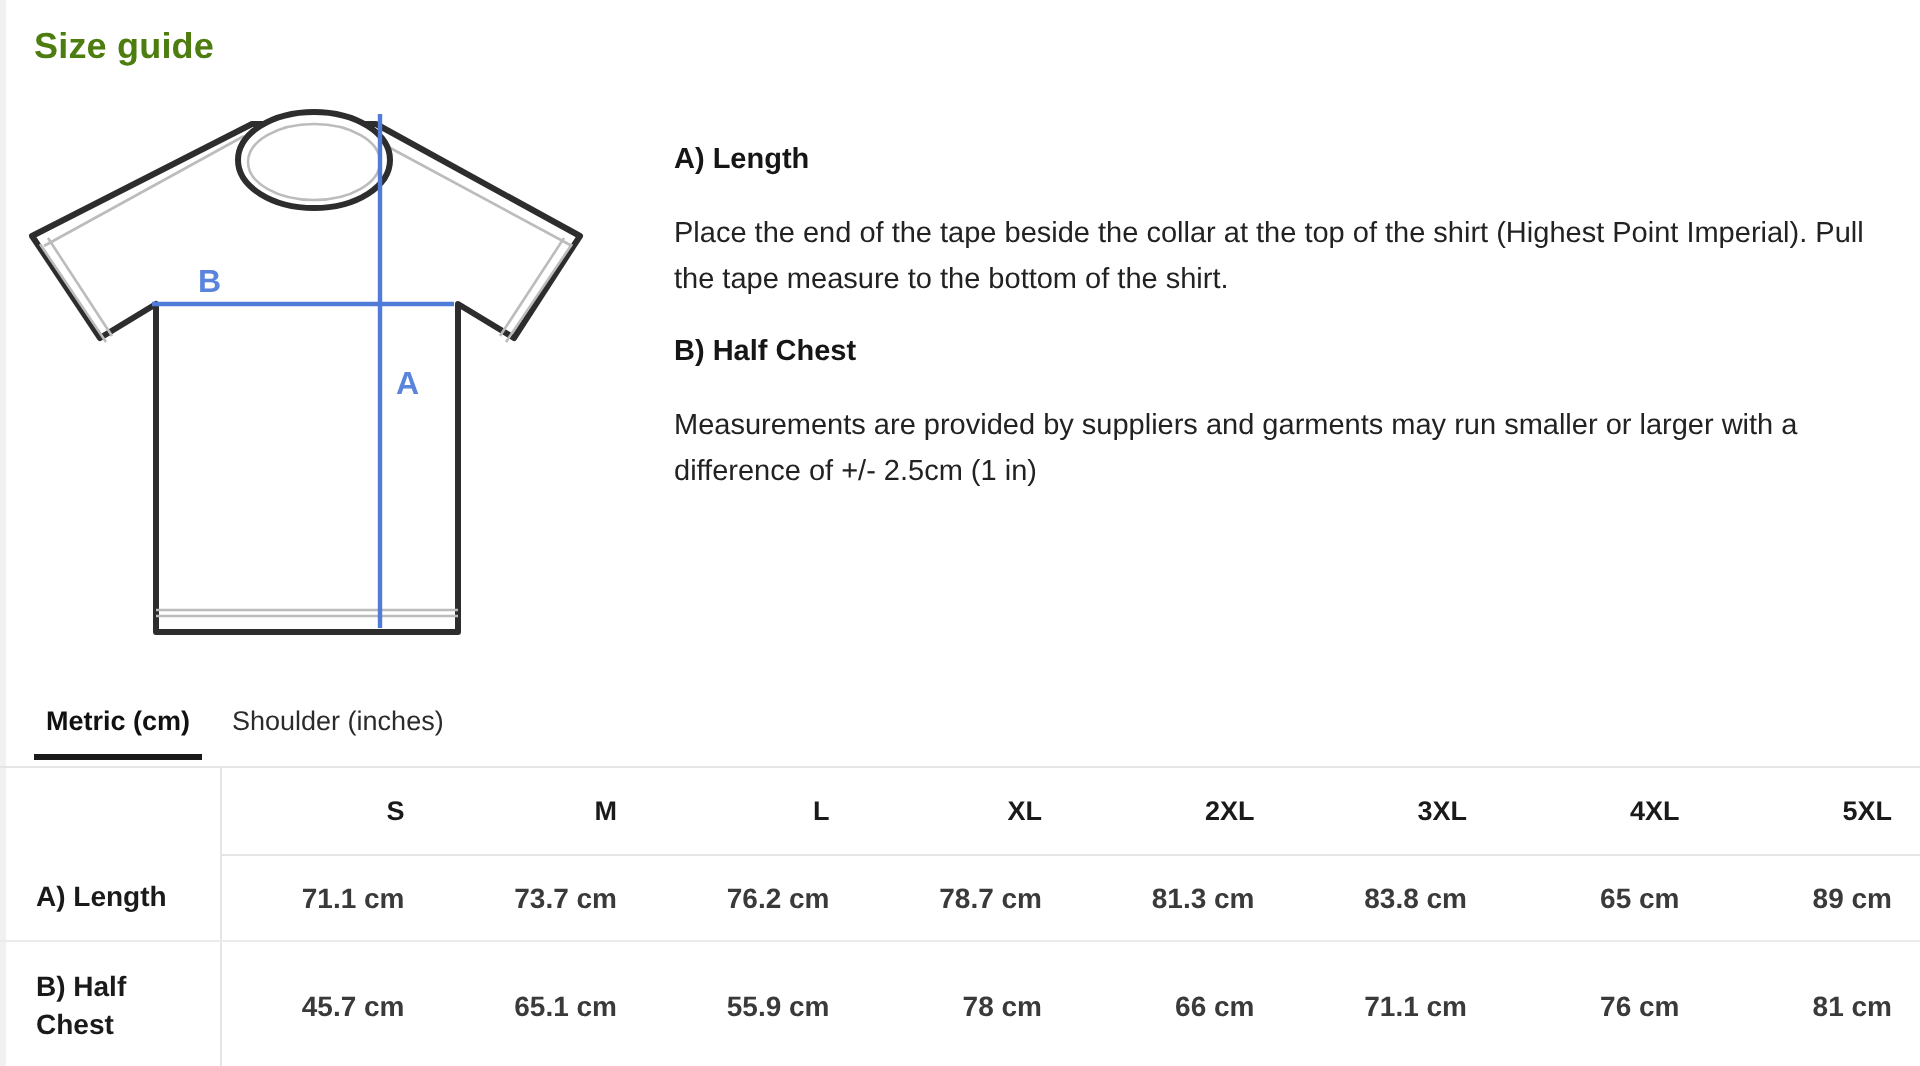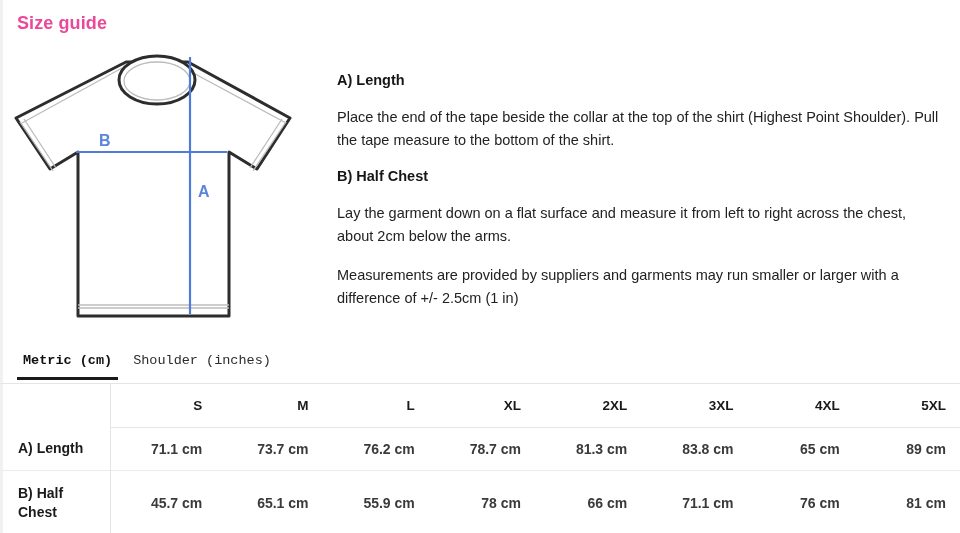--- a/index.html
+++ b/index.html
@@ -10,21 +10,21 @@
     font-family: "Liberation Sans", sans-serif;
     color: #1c1c1c;
     overflow: hidden;
   }
   .page-edge {
     position: absolute; left: 0; top: 0; width: 3px; height: 100%;
     background: #f1f1f1;
   }
   .page-title {
     position: absolute; left: 17px; top: 13px;
-    font-size: 18px; font-weight: 700; color: #ec4899;
+    font-size: 18px; font-weight: 700; color: #4d7c0f;
     letter-spacing: .1px;
   }
   .shirt-wrap { position: absolute; left: 6px; top: 42px; width: 292px; height: 285px; }
   .shirt-wrap svg { display: block; width: 100%; height: 100%; }
   .measure-label { font: 700 16px "Liberation Sans", sans-serif; }
 
   .instructions {
     position: absolute; left: 337px; top: 72px; width: 608px;
   }
   .ins-heading {
@@ -39,21 +39,21 @@
   .tabs {
     position: absolute; left: 17px; top: 346px;
     display: flex; align-items: flex-start;
   }
   .tab {
     font-size: 13.5px; line-height: 17px;
     padding: 6px 6px 8px 6px;
     color: #2b2b2b; cursor: pointer; white-space: nowrap;
     border-bottom: 3px solid transparent;
     background: none; border-top: none; border-left: none; border-right: none;
-    font-family: Liberation Mono, monospace;
+    font-family: Liberation Sans, sans-serif;
   }
   .tab.active { font-weight: 700; color: #111; border-bottom-color: #1a1a1a; }
   .tab.inactive { margin-left: 9px; }
 
   .size-table {
     position: absolute; left: 0; top: 383px; width: 960px;
     border-collapse: collapse; table-layout: fixed;
     border-top: 1px solid #e5e5e5;
   }
   .size-table col.label-col { width: 110px; }
@@ -104,23 +104,22 @@
       <line x1="184" y1="15" x2="184" y2="272"></line>
       <line x1="70" y1="110" x2="221" y2="110"></line>
     </g>
     <text class="measure-label" x="93" y="104" fill="#5b85dc">B</text>
     <text class="measure-label" x="192" y="155" fill="#5b85dc">A</text>
   </svg>
 </div>
 
 <div class="instructions">
   <p class="ins-heading">A) Length</p>
-  <p class="ins-body">Place the end of the tape beside the collar at the top of the shirt (Highest Point Shoulder). Pull the tape measure to the bottom of the shirt.</p>
+  <p class="ins-body">Place the end of the tape beside the collar at the top of the shirt (Highest Point Imperial). Pull the tape measure to the bottom of the shirt.</p>
   <p class="ins-heading">B) Half Chest</p>
-  <p class="ins-body">Lay the garment down on a flat surface and measure it from left to right across the chest, about 2cm below the arms.</p>
   <p class="ins-body">Measurements are provided by suppliers and garments may run smaller or larger with a difference of +/- 2.5cm (1 in)</p>
 </div>
 
 <div class="tabs">
   <button class="tab active">Metric (cm)</button>
   <button class="tab inactive">Shoulder (inches)</button>
 </div>
 
 <table class="size-table">
   <colgroup>

